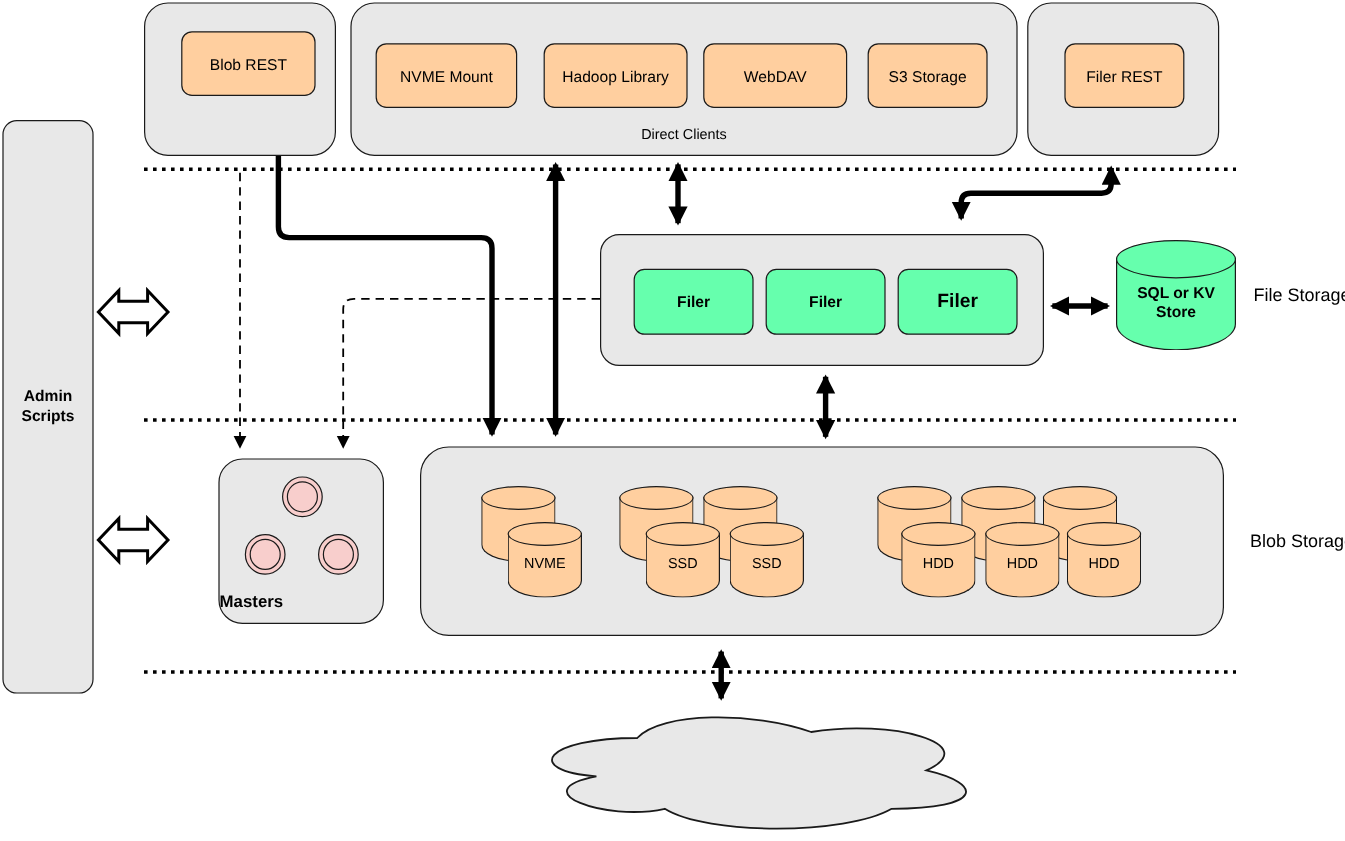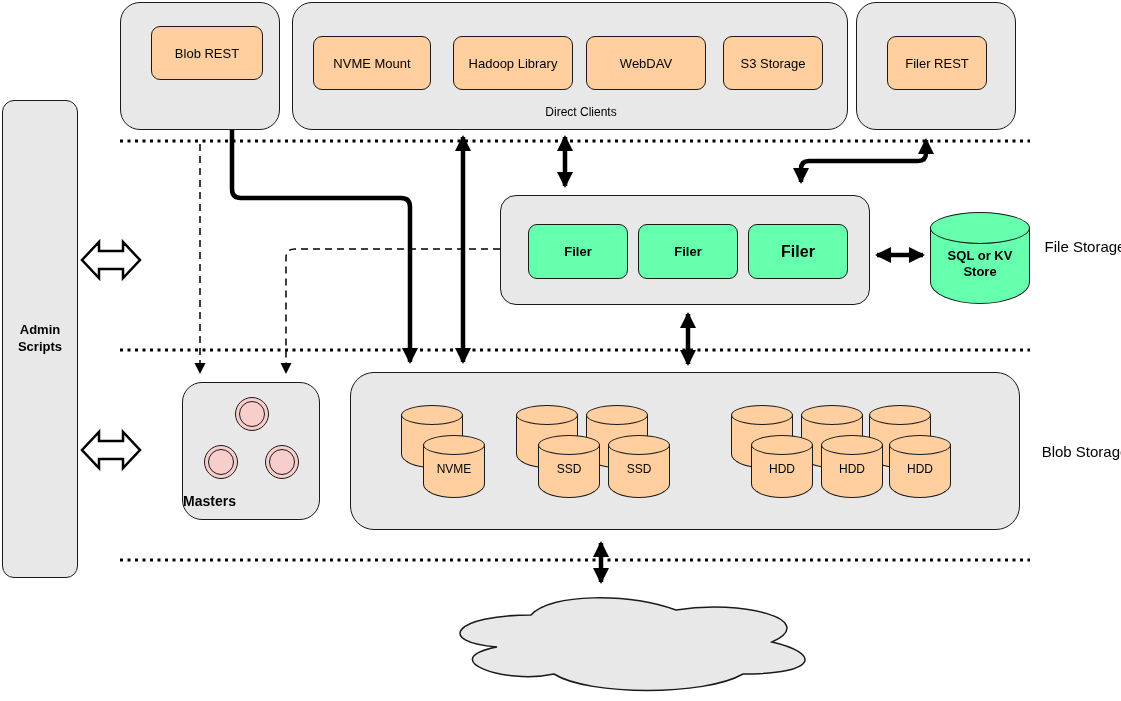--- a/index.html
+++ b/index.html
@@ -71,34 +71,34 @@
 
   <div class="container" style="left:120px; top:2px; width:160px; height:128px;">
     <div class="chip orange" style="left:30px; top:23px; width:112px; height:54px;">Blob REST</div>
   </div>
 
   <div class="container" style="left:292px; top:2px; width:556px; height:128px;">
     <div class="chip orange" style="left:20px; top:33px; width:118px; height:54px;">NVME Mount</div>
     <div class="chip orange" style="left:160px; top:33px; width:120px; height:54px;">Hadoop Library</div>
     <div class="chip orange" style="left:293px; top:33px; width:120px; height:54px;">WebDAV</div>
     <div class="chip orange" style="left:430px; top:33px; width:100px; height:54px;">S3 Storage</div>
-    <div class="caption" style="left:11px; width:100%; top:102px;">Direct Clients</div>
+    <div class="caption" style="left:0; width:100%; top:102px;">Direct Clients</div>
   </div>
 
   <div class="container" style="left:856px; top:2px; width:160px; height:128px;">
     <div class="chip orange" style="left:30px; top:33px; width:100px; height:54px;">Filer REST</div>
   </div>
 
   <div class="container" style="left:500px; top:195px; width:370px; height:110px; border-radius:16px;font-weight:bold;">
     <div class="chip green" style="left:27px; top:28px; width:100px; height:55px;">Filer</div>
     <div class="chip green" style="left:137px; top:28px; width:100px; height:55px;">Filer</div>
     <div class="chip green lg" style="left:247px; top:28px; width:100px; height:55px;">Filer</div>
   </div>
 
-  <div class="cyl big" style="left:930px; top:212px;">
+  <div class="cyl big" style="left:930px; top:200px;">
     <span class="lbl">SQL or KV Store</span>
   </div>
 
   <div class="section-label" style="left:1040px; top:236px; width:90px;">File Storage</div>
   <div class="section-label" style="left:1040px; top:441px; width:90px;">Blob Storage</div>
 
   <div class="container" style="left:182px; top:382px; width:138px; height:138px;">
     <div class="mcircle" style="left:52px; top:14px;"></div>
     <div class="mcircle" style="left:21px; top:62px;"></div>
     <div class="mcircle" style="left:82px; top:62px;"></div>

